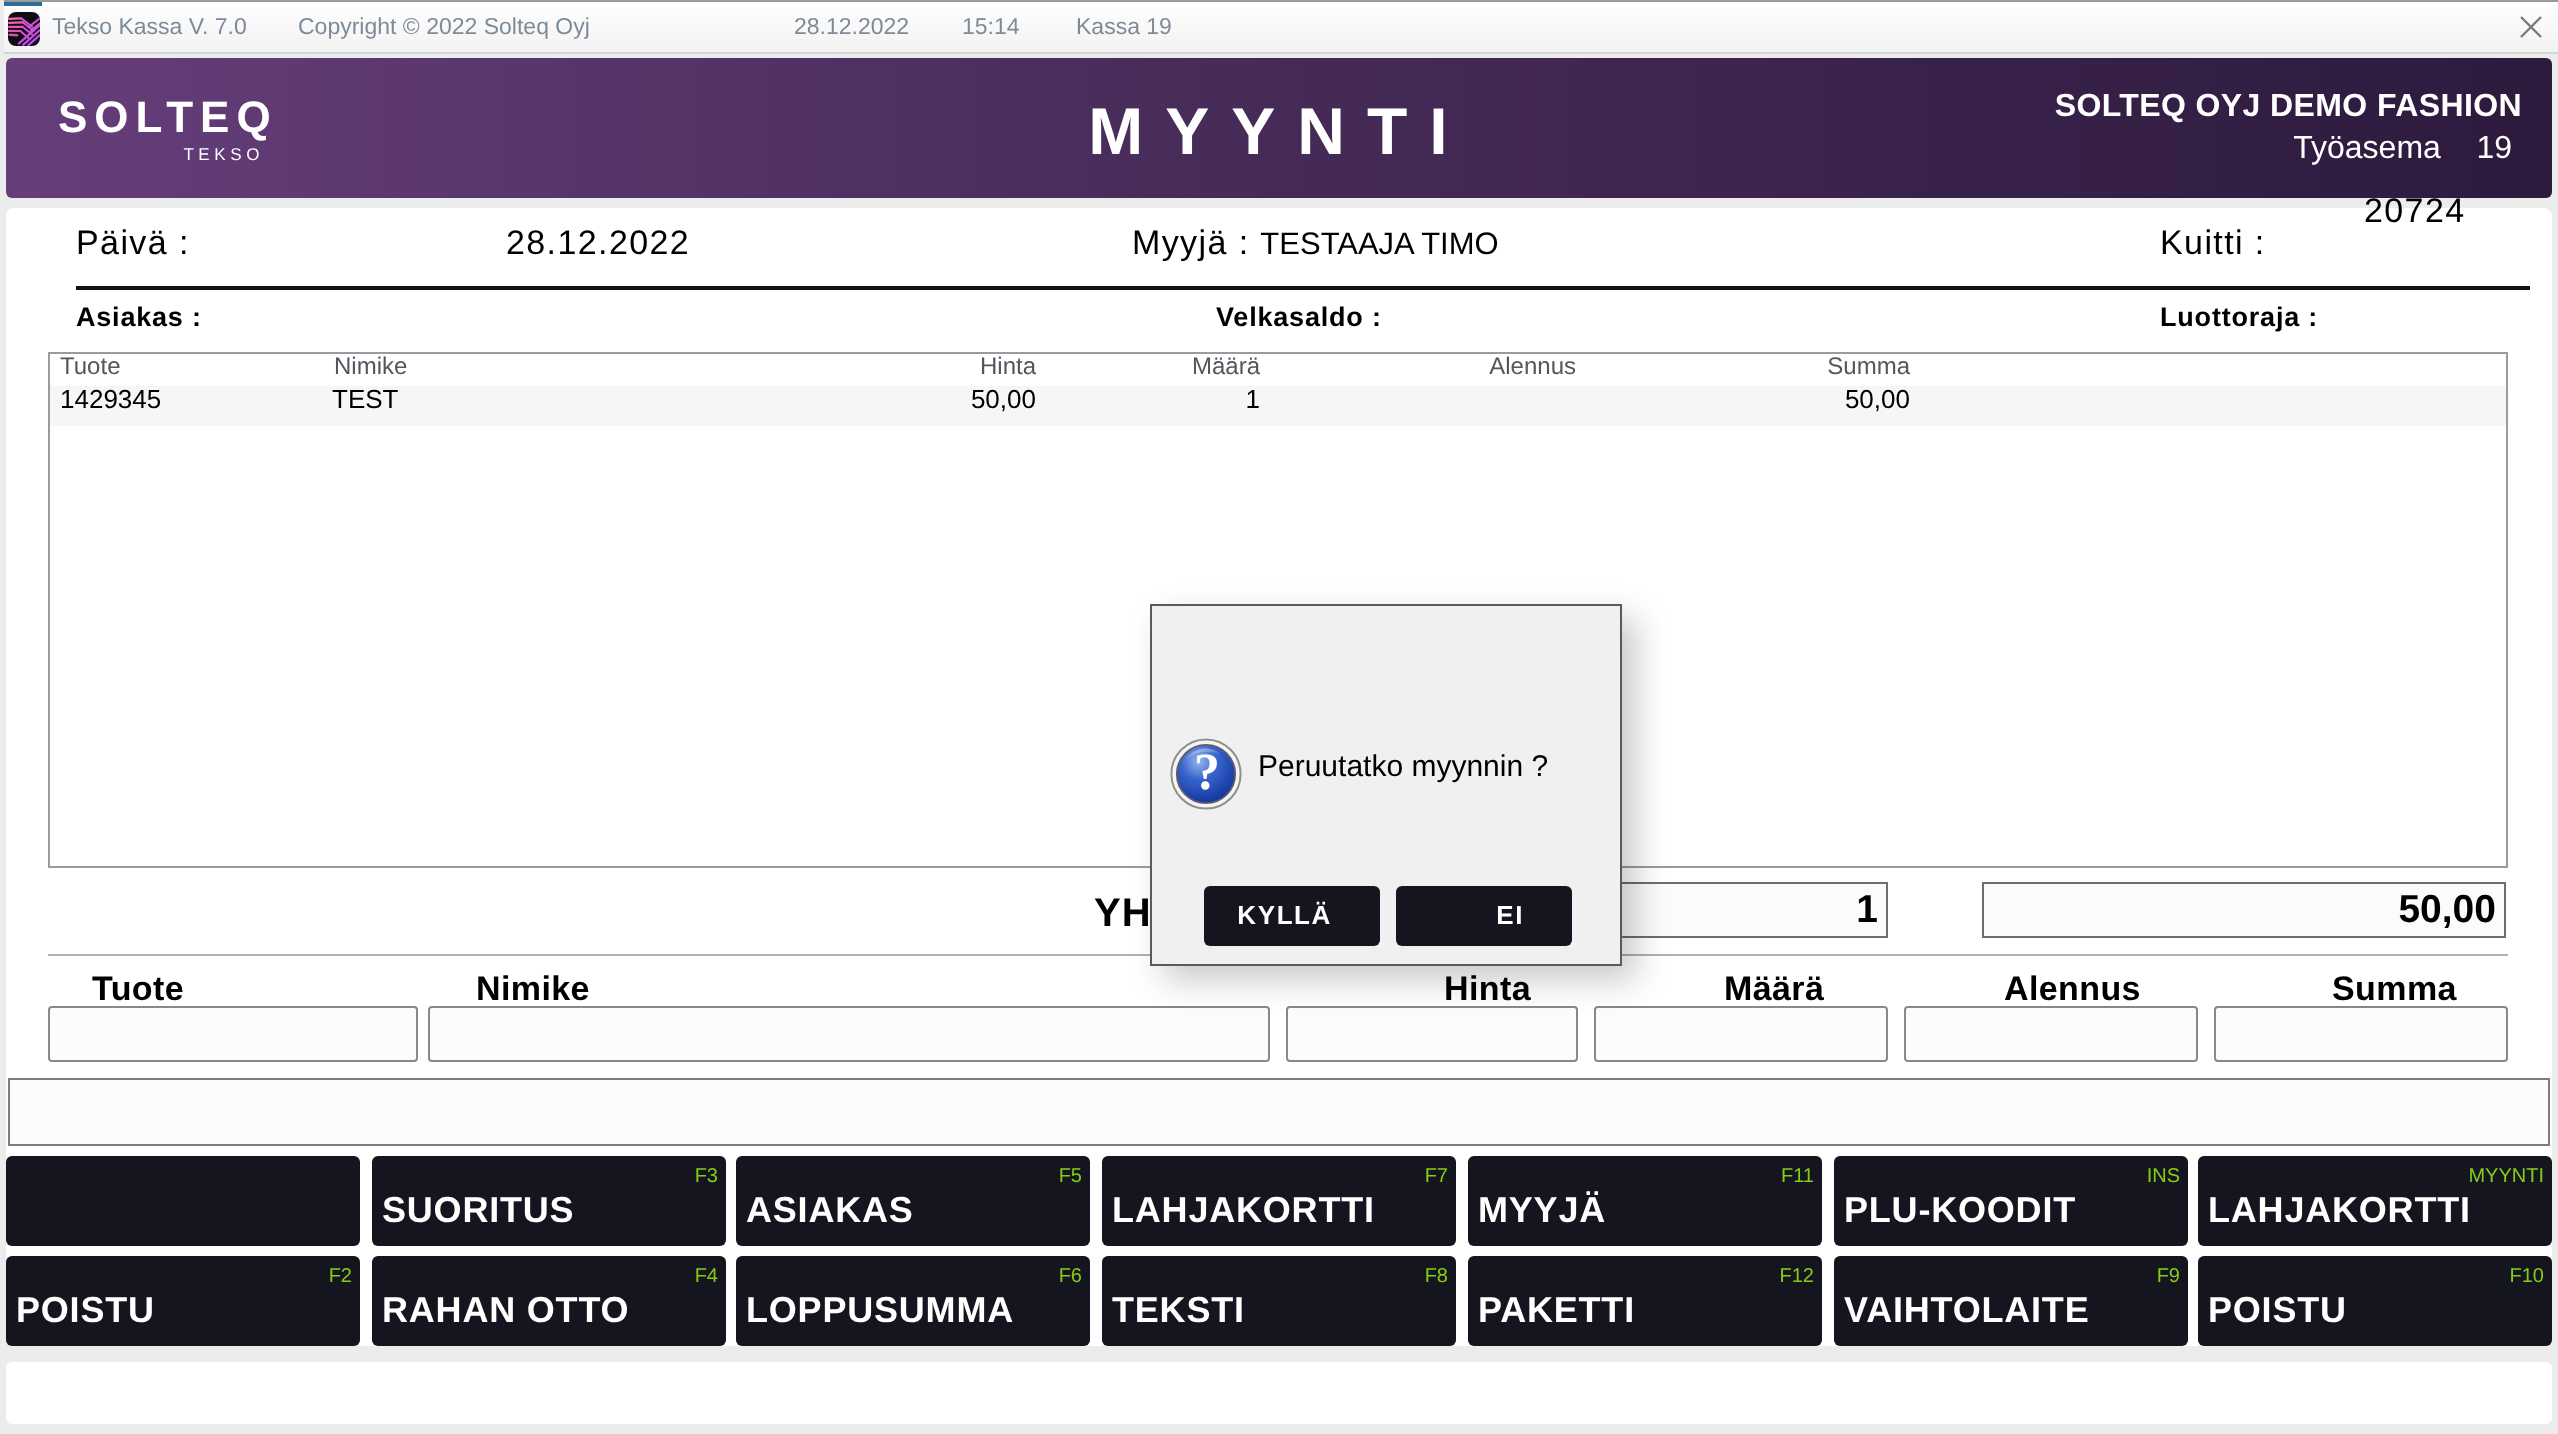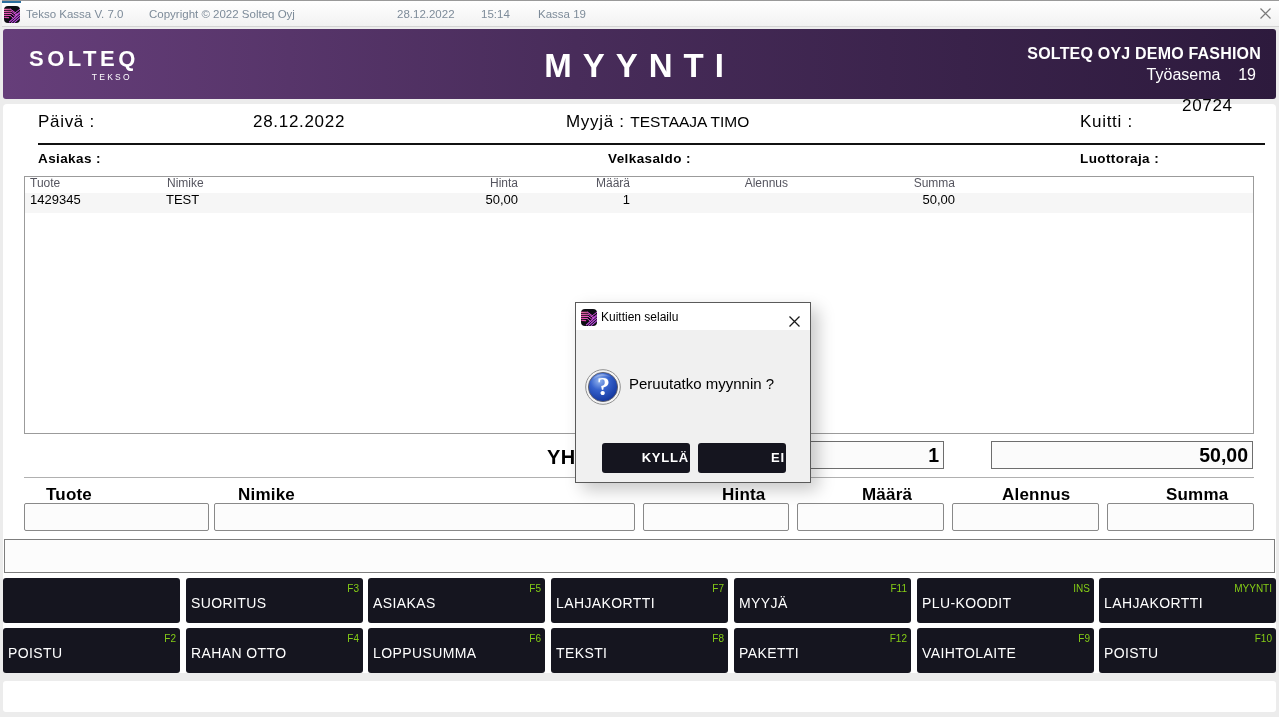--- a/index.html
+++ b/index.html
@@ -39,32 +39,32 @@
   .totbox { position:absolute; top:441px; height:28px; border:1px solid #6e6e6e; background:#fbfbfb;
     font-size:19.5px; font-weight:bold; text-align:right; line-height:27px; padding-right:4px; }
 
   .flabel { position:absolute; top:485px; font-size:17px; font-weight:bold; letter-spacing:0.2px; }
   .fbox { position:absolute; top:503px; height:28px; border:1px solid #898989; background:#fcfcfc; border-radius:2px; }
 
   #widebox { position:absolute; left:4px; top:539px; width:1271px; height:34px; border:1px solid #7d7d7d; background:#fcfcfc; }
 
   
   .pbtn { position:absolute; width:177px; height:45px; background:#15151f; border-radius:3px; }
-  .pbtn .lbl { position:absolute; left:5px; top:17px; font-size:14px; font-weight:normal; letter-spacing:0.4px; color:#fff; white-space:nowrap; }
+  .pbtn .lbl { position:absolute; left:5px; top:17px; font-size:18px; font-weight:bold; letter-spacing:0.4px; color:#fff; white-space:nowrap; }
   .pbtn .fk  { position:absolute; right:4px; top:5px; font-size:10px; font-weight:normal; color:#84cc16; }
 
   #bottombar { position:absolute; left:3px; top:681px; width:1273px; height:31px; background:#fff; border-radius:3px; }
 
   
   #modal { position:absolute; left:575px; top:302px; width:236px; height:181px; background:#f0f0f0;
     border:1px solid #5a5a5a; box-shadow:7px 7px 16px rgba(0,0,0,0.22); }
   #mtitle { position:absolute; left:0; top:0; width:100%; height:27px; background:#fff; }
   #mtitle span { position:absolute; left:25px; top:7px; font-size:12px; color:#000; }
   .mbtn { position:absolute; top:140px; width:88px; height:30px; background:#15151f; border-radius:3px;
-    color:#fff; font-size:13px; font-weight:bold; letter-spacing:0.8px; text-align:right; line-height:30px; padding-right:1px; }
+    color:#fff; font-size:13px; font-weight:bold; letter-spacing:0.8px; text-align:right; line-height:30px; padding-right:24px; }
   #mtext { position:absolute; left:53px; top:72px; font-size:15px; color:#000000; }
 </style>
 </head>
 <body>
 <svg width="0" height="0" style="position:absolute">
   <defs>
     <g id="tlogo">
       <rect x="0" y="0" width="16" height="17" rx="4" fill="#0d0d13"></rect>
       <g fill="none" stroke-linecap="round">
         <path d="M0.5 3.4 L6.6 3.2" stroke="#f06aab" stroke-width="1.1"></path>
@@ -203,29 +203,20 @@
     <span class="fk">F9</span>
   </div>
 <div class="pbtn" style="left:1099px;top:628px">
     <span class="lbl">POISTU</span>
     <span class="fk">F10</span>
   </div>
 
 <div id="bottombar"></div>
 
 <div id="modal">
-  <div id="mtitle">
-    <svg class="abs" style="left:5px;top:6px" width="16" height="17" viewBox="0 0 16 17">
-        <use href="#tlogo"></use>
-      </svg>
-    <span>Kuittien selailu</span>
-    <svg class="abs" style="left:213px;top:13px" width="11" height="11" viewBox="0 0 11 11">
-      <path d="M0.5 0.5 L10.5 10.5 M10.5 0.5 L0.5 10.5" stroke="#1a1a1a" stroke-width="1.3"></path>
-    </svg>
-  </div>
   <svg class="abs" style="left:9px;top:66px" width="36" height="36" viewBox="0 0 36 36">
     <defs>
       <radialGradient id="qg" cx="38%" cy="28%" r="80%">
         <stop offset="0%" stop-color="#96b7ef"></stop>
         <stop offset="40%" stop-color="#3763cd"></stop>
         <stop offset="100%" stop-color="#0e2f96"></stop>
       </radialGradient>
       <linearGradient id="qs" x1="0" y1="0" x2="0.4" y2="1">
         <stop offset="0%" stop-color="#ffffff" stop-opacity="0.55"></stop>
         <stop offset="60%" stop-color="#ffffff" stop-opacity="0"></stop>

